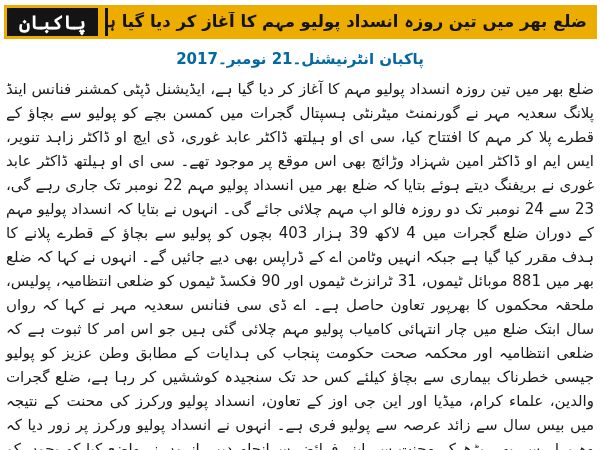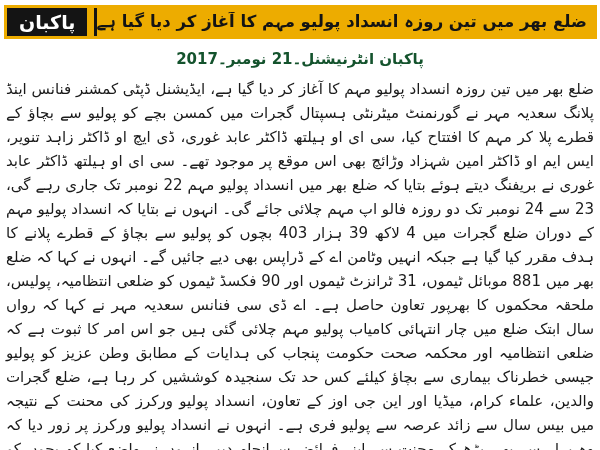--- a/index.html
+++ b/index.html
@@ -17,40 +17,41 @@
     display:flex;flex-direction:row;align-items:center;
   }
   .logo-box{
     background:#141414;color:#ffffff;
     height:28px;margin:3px 0 3px 3px;
     padding:0 12px;
     display:flex;align-items:center;justify-content:center;
     font-size:19px;font-weight:bold;
     direction:rtl;
     letter-spacing:0.5px;
+    font-family:Liberation Serif, serif;
   }
   .masthead-divider{
     width:3px;height:28px;background:#141414;margin-left:7px;
   }
   .masthead-headline{
     flex:1;
     direction:rtl;
     text-align:center;
     font-size:16.5px;font-weight:bold;color:#141414;
     padding:0 10px 2px 10px;
     white-space:nowrap;
     overflow:hidden;
   }
   
   .dateline{
     margin-top:50px; 
     text-align:center;
     direction:rtl;
     font-size:15px;font-weight:bold;
-    color:#14532d;
+    color:#0369a1;
   }
   
   .article-body{
     margin:9px 6px 0 6px;
     direction:rtl;
     text-align:justify;
     font-size:15px;
     line-height:24px;
     color:#1a1a1a;
     font-weight:500;

